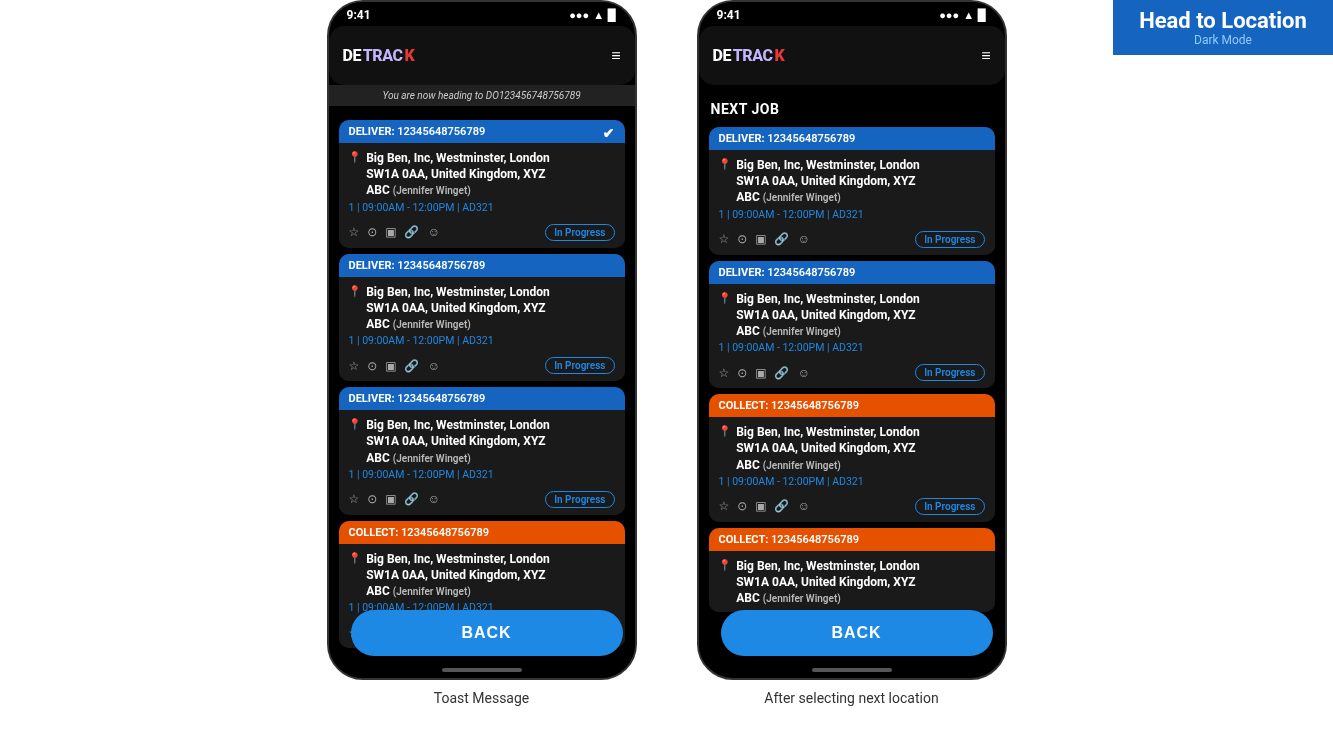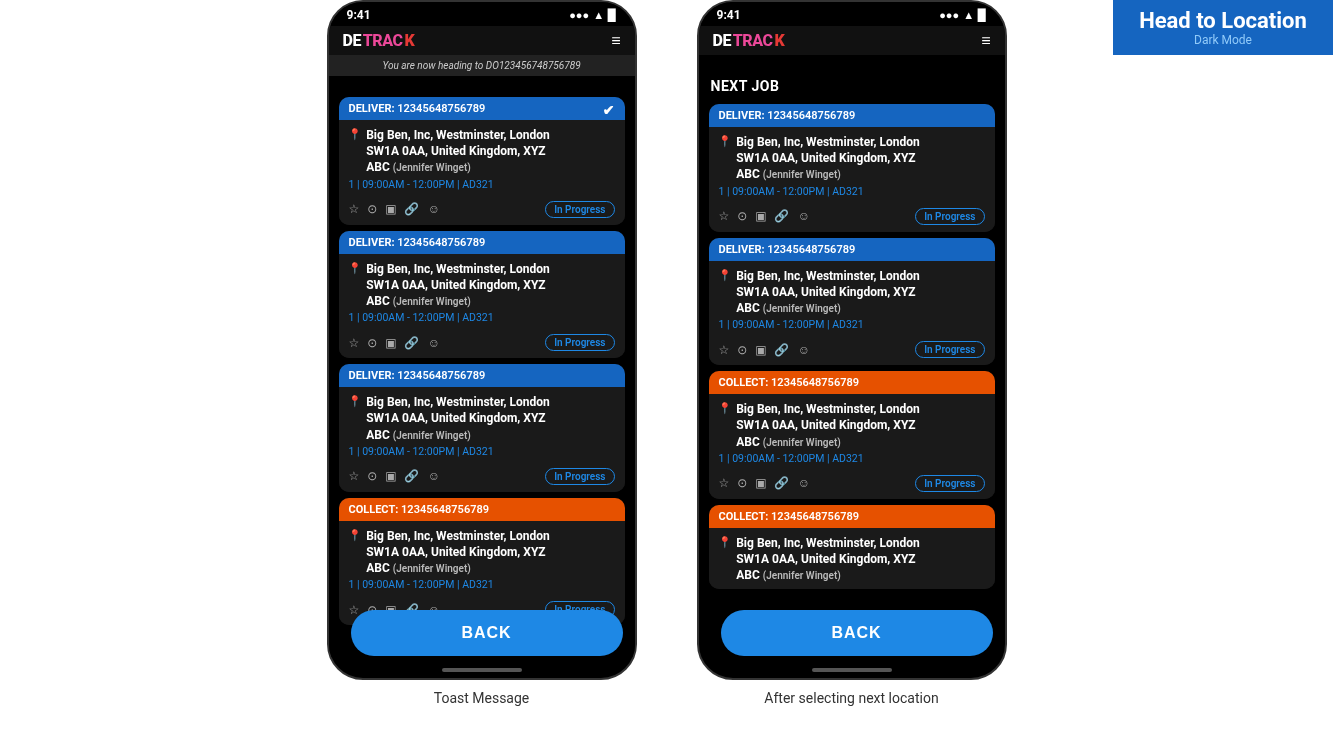--- a/index.html
+++ b/index.html
@@ -69,48 +69,49 @@
     }
     .status-bar .time { font-size: 12px; font-weight: 700; }
     .status-icons { display: flex; gap: 4px; align-items: center; font-size: 11px; }
 
     
     .nav-bar {
       background: #111;
       display: flex;
       justify-content: space-between;
       align-items: center;
-      padding: 5px 14px;
+      padding: 20px 14px;
+      border-radius: 15px;
     }
     .detrack-logo {
       display: flex;
       align-items: center;
       gap: 2px;
     }
     .logo-de { color: #fff; font-weight: 800; font-size: 16px; letter-spacing: -0.5px; }
-    .logo-track { color: #ec4899; font-weight: 800; font-size: 16px; letter-spacing: -0.5px; }
+    .logo-track { color: #c4b5fd; font-weight: 800; font-size: 16px; letter-spacing: -0.5px; }
     .logo-arrow { color: #E53935; font-size: 16px; font-weight: 900; }
     .menu-icon { color: #fff; font-size: 16px; cursor: pointer; }
 
     
     .toast-bar {
       background: #222;
       color: #ccc;
       font-size: 10px;
       text-align: center;
       padding: 5px 8px;
       font-style: italic;
     }
 
     
     .phone-body {
       background: #000;
       overflow-y: auto;
       height: calc(100% - 95px);
-      padding: 15px 0 10px 0;
+      padding: 8px 0 10px 0;
     }
     .phone-body::-webkit-scrollbar { display: none; }
 
     
     .section-label {
       color: #fff;
       font-size: 14px;
       font-weight: 700;
       padding: 8px 12px 4px 12px;
       letter-spacing: 0.5px;

